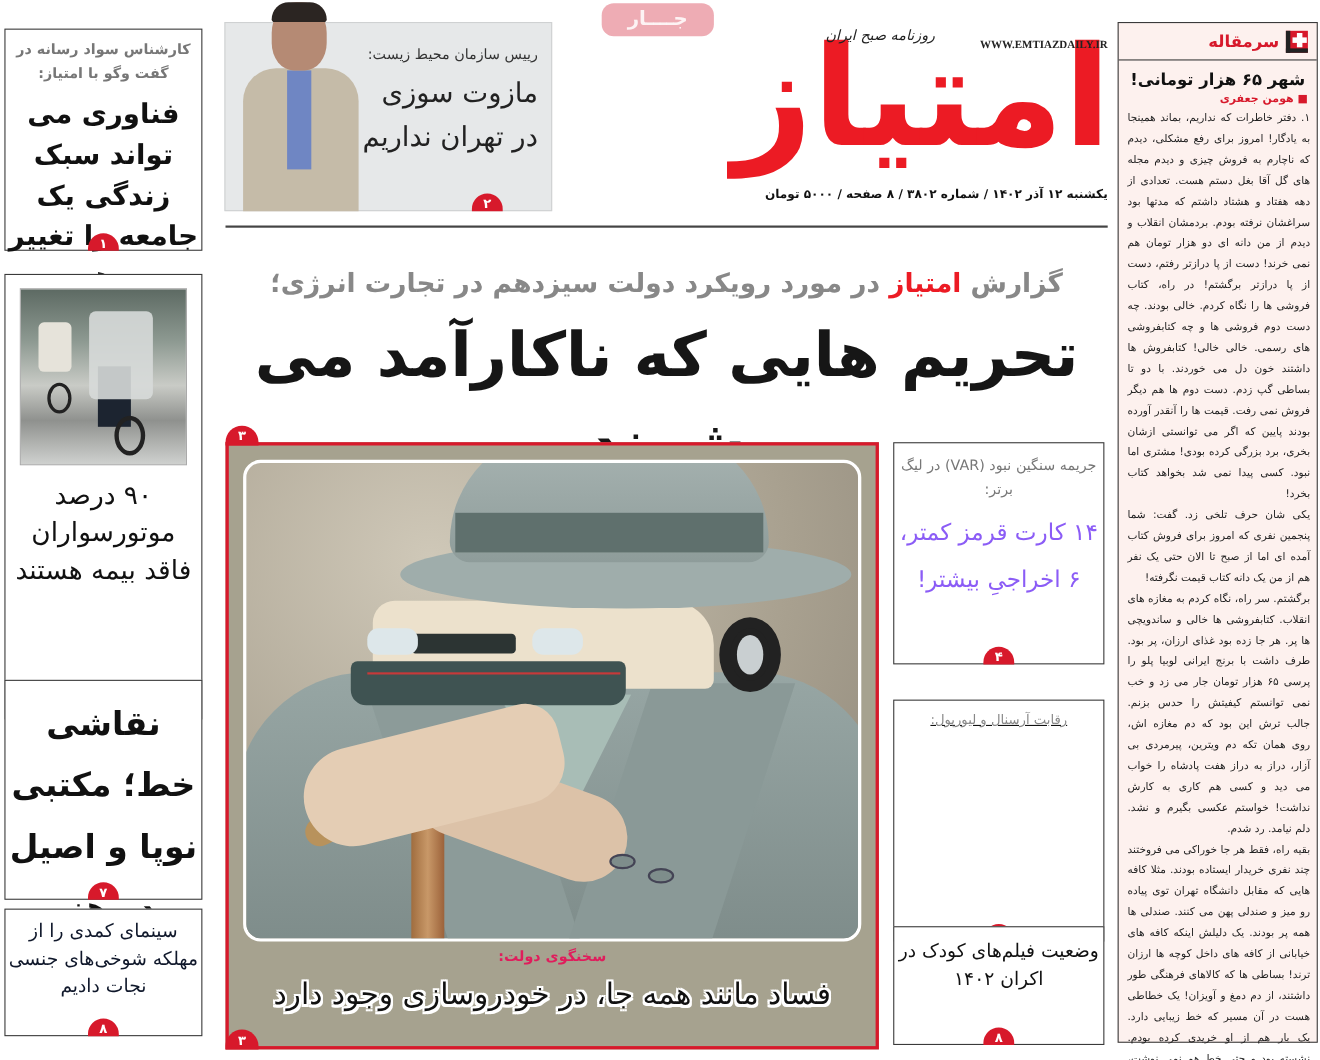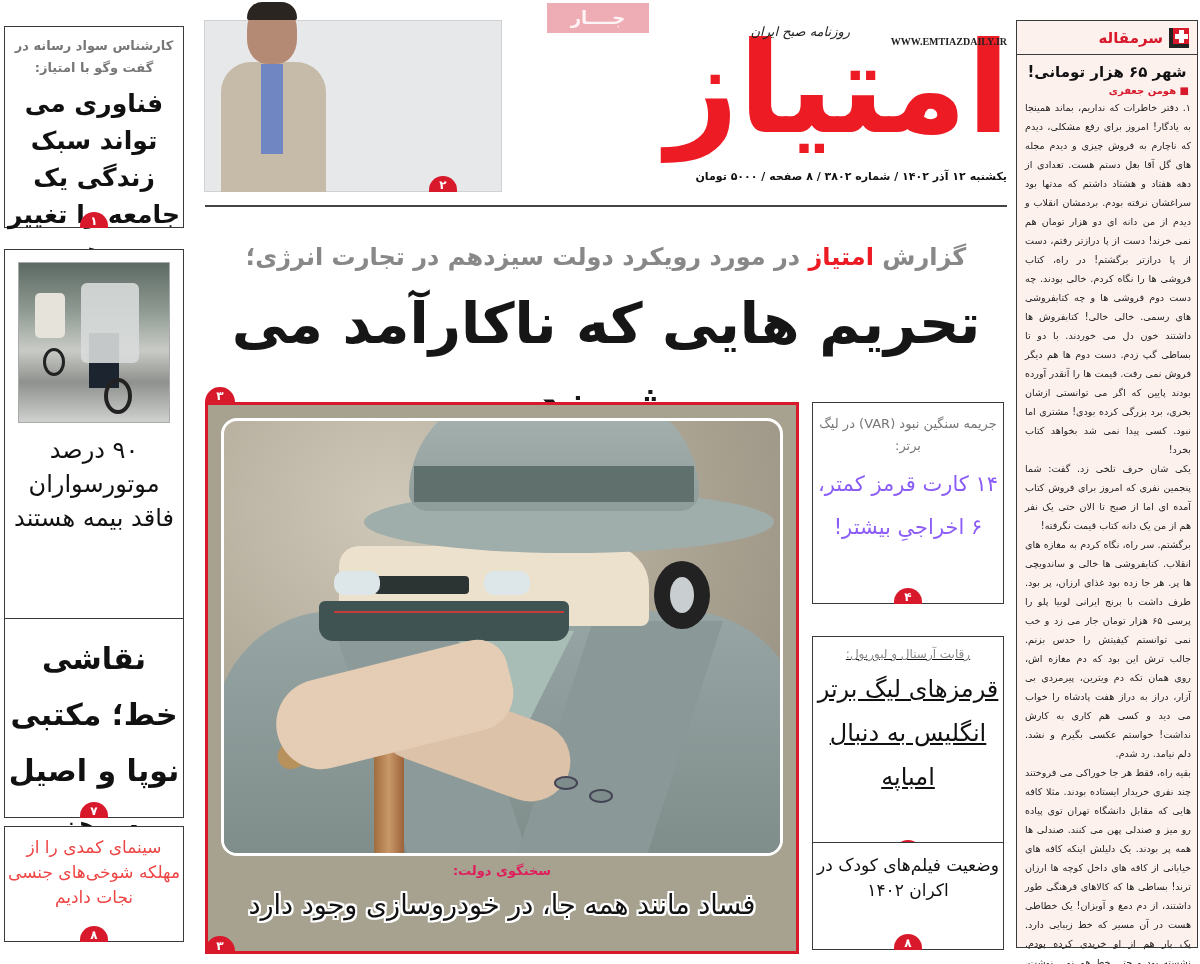--- a/index.html
+++ b/index.html
@@ -28,27 +28,27 @@
   #left-2 .photo .rider2 { position: absolute; left: 16px; top: 30px; width: 30px; height: 45px; background: #e6e3da; border-radius: 5px; }
   #left-2 .photo .wheel { position: absolute; left: 85px; top: 115px; width: 28px; height: 36px; border: 4px solid #222; border-radius: 50%; }
   #left-2 .photo .wheel2 { position: absolute; left: 24px; top: 85px; width: 22px; height: 28px; border: 3px solid #222; border-radius: 50%; }
   #left-2 .photo .body { position: absolute; left: 70px; top: 70px; width: 30px; height: 55px; background: #1c2430; }
   #left-2 .headline { font-size: 24px; line-height: 34px; margin-top: 10px; color: #111; }
 
   #left-3 { left: 4px; top: 618px; width: 180px; height: 200px; text-align: center; }
   #left-3 .headline { font-weight: bold; font-size: 30px; line-height: 56px; margin-top: 12px; color: #111; }
 
   #left-4 { left: 4px; top: 826px; width: 180px; height: 116px; text-align: center; }
-  #left-4 .headline { font-size: 17px; line-height: 25px; margin-top: 8px; color: #ef4444; }
+  #left-4 .headline { font-size: 17px; line-height: 25px; margin-top: 8px; color: #0f172a; }
 
   
   #watermark {
     position: absolute; left: 547px; top: 3px; width: 102px; height: 30px;
     background: rgba(224, 104, 118, .55); color: rgba(255,255,255,.85);
-    font-weight: bold; font-size: 18px; text-align: center; line-height: 30px; z-index: 3;
+    font-weight: bold; font-size: 18px; text-align: center; line-height: 30px; z-index: 3; border-radius: 11px;
   }
   #teaser {
     position: absolute; left: 204px; top: 20px; width: 298px; height: 172px;
     background: #e6e8e9; border: 1px solid #cfd1d2;
   }
   #teaser .person { position: absolute; left: 12px; top: -19px; width: 110px; height: 190px; }
   #teaser .person .head { position: absolute; left: 30px; top: 0; width: 50px; height: 62px; background: #b58a74; border-radius: 45% 45% 40% 40%; }
   #teaser .person .hair { position: absolute; left: 30px; top: 0; width: 50px; height: 18px; background: #2b2522; border-radius: 24px 24px 4px 4px; }
   #teaser .person .jacket { position: absolute; left: 4px; top: 60px; width: 105px; height: 130px; background: #c5bba8; border-radius: 30px 30px 0 0; }
   #teaser .person .shirt { position: absolute; left: 44px; top: 62px; width: 22px; height: 90px; background: #6f86c3; }
@@ -168,20 +168,24 @@
   <div class="headline">سینمای کمدی را از مهلکه شوخی‌های جنسی نجات دادیم</div>
   <div class="badge">۸</div>
 </div>
 
 <div id="teaser">
   <div class="person">
     <div class="jacket"></div>
       <div class="shirt"></div>
       <div class="head"></div>
       <div class="hair"></div>
+  </div>
+  <div class="text">
+    <div class="kicker">رییس سازمان محیط زیست:</div>
+    <div class="headline">مازوت سوزی در تهران نداریم</div>
   </div>
   <div class="badge">۲</div>
 </div>
 
 <div id="masthead">
   <div id="logo">امتیاز</div>
   <div id="tagline">روزنامه صبح ایران</div>
   <div id="website">WWW.EMTIAZDAILY.IR</div>
   <div id="dateline">یکشنبه ۱۲ آذر ۱۴۰۲ / شماره ۳۸۰۲ / ۸ صفحه / ۵۰۰۰ تومان</div>
 </div>
@@ -225,21 +229,20 @@
 </div>
 
 <div class="box" id="mid-1">
   <div class="kicker">جریمه سنگین نبود (VAR) در لیگ برتر:</div>
   <div class="headline">۱۴ کارت قرمز کمتر، ۶ اخراجیِ بیشتر!</div>
   <div class="badge">۴</div>
 </div>
 
 <div class="box" id="mid-2">
   <div class="kicker">رقابت آرسنال و لیورپول:</div>
-  <div class="headline">قرمزهای لیگ برتر انگلیس به دنبال امباپه</div>
   <div class="badge">۵</div>
 </div>
 
 <div class="box" id="mid-3">
   <div class="headline">وضعیت فیلم‌های کودک در اکران ۱۴۰۲</div>
   <div class="badge">۸</div>
 </div>
 
 <div id="editorial">
   <div class="ed-header">

